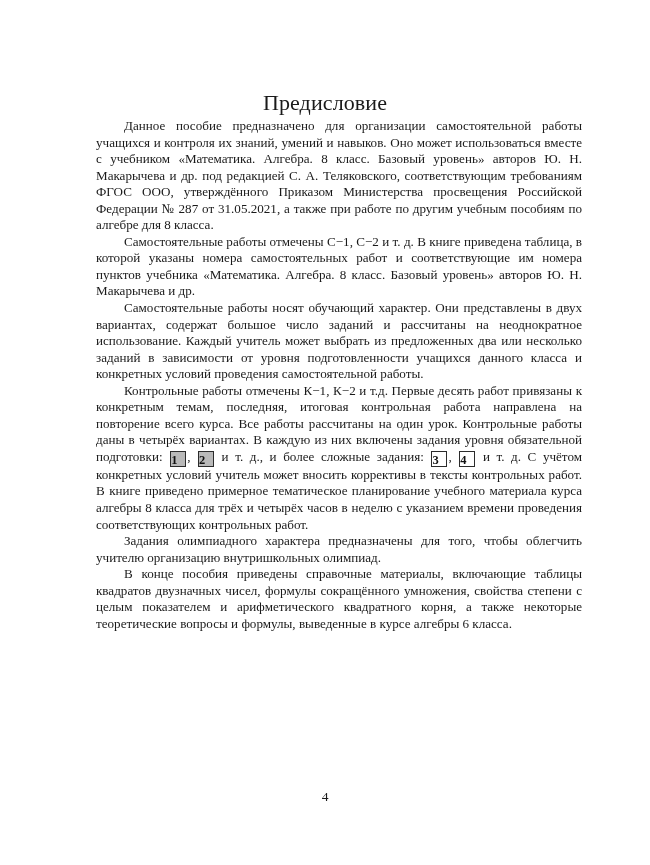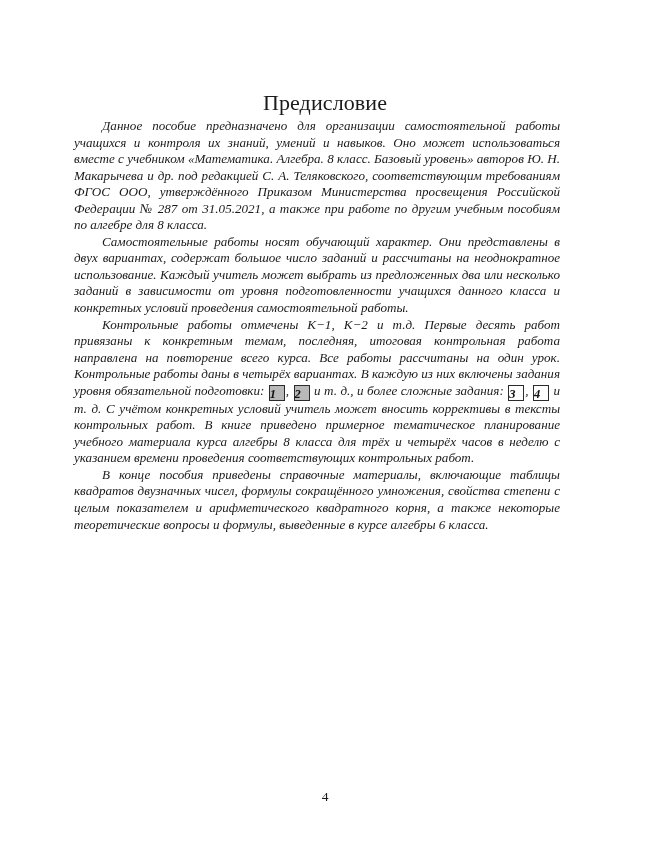--- a/index.html
+++ b/index.html
@@ -35,29 +35,28 @@
     text-align: center;
     font-size: 22px;
     font-weight: normal;
     letter-spacing: 0.1px;
     line-height: 1.1;
   }
 
   
   .body-column {
     position: absolute;
-    left: 74px;
+    left: 96px;
     top: 118px;
     width: 486px;
     font-size: 13.1px;
     line-height: 16.55px;
     text-align: justify;
     text-justify: inter-word;
     hyphens: none;
-    font-style: italic;
   }
 
   .para {
     margin: 0;
     text-indent: 28px;
     text-align: justify;
     text-align-last: left;
   }
 
   
@@ -105,25 +104,27 @@
 
 <div class="page">
 
   <h1 class="page-title">Предисловие</h1>
 
   <div class="body-column">
 
     <p class="para">Данное пособие предназначено для организации самостоятельной работы учащихся и контроля их знаний, умений и навыков. Оно может использоваться вместе с учебником «Математика. Алгебра. 8 класс. Базовый уровень» авторов Ю. Н. Макарычева и др. под редакцией С. А. Теляковского, соответствующим требованиям ФГОС ООО, утверждённого Приказом Министерства просвещения Российской Федерации № 287 от 31.05.2021, а также при работе по другим учебным пособиям по алгебре для 8 класса.</p>
 
 
+    <p class="para">Самостоятельные работы отмечены С−1, С−2 и т. д. В книге приведена таблица, в которой указаны номера самостоятельных работ и соответствующие им номера пунктов учебника «Математика. Алгебра. 8 класс. Базовый уровень» авторов Ю. Н. Макарычева и др.</p>
 
     <p class="para">Самостоятельные работы носят обучающий характер. Они представлены в двух вариантах, содержат большое число заданий и рассчитаны на неоднократное использование. Каждый учитель может выбрать из предложенных два или несколько заданий в зависимости от уровня подготовленности учащихся данного класса и конкретных условий проведения самостоятельной работы.</p>
 
     <p class="para para-boxes"><span>Контрольные работы отмечены К−1, К−2 и т.д. Первые десять работ привязаны к конкретным темам, последняя, итоговая контрольная работа направлена на повторение всего курса. Все работы рассчитаны на один урок. Контрольные работы даны в четырёх вариантах. В каждую из них включены задания уровня обязательной подготовки: </span><span class="num-box shaded">1</span><span>,</span> <span class="num-box shaded">2</span><span> и т. д., и более сложные задания: </span><span class="num-box plain">3</span><span>,</span> <span class="num-box plain">4</span><span> и т. д. С учётом конкретных условий учитель может вносить коррективы в тексты контрольных работ. В книге приведено примерное тематическое планирование учебного материала курса алгебры 8 класса для трёх и четырёх часов в неделю с указанием времени проведения соответствующих контрольных работ.</span></p>
 
+    <p class="para">Задания олимпиадного характера предназначены для того, чтобы облегчить учителю организацию внутришкольных олимпиад.</p>
 
     <p class="para">В конце пособия приведены справочные материалы, включающие таблицы квадратов двузначных чисел, формулы сокращённого умножения, свойства степени с целым показателем и арифметического квадратного корня, а также некоторые теоретические вопросы и формулы, выведенные в курсе алгебры 6 класса.</p>
 
   </div>
 
   <div class="page-number">4</div>
 
 </div>
 
 </body></html>

